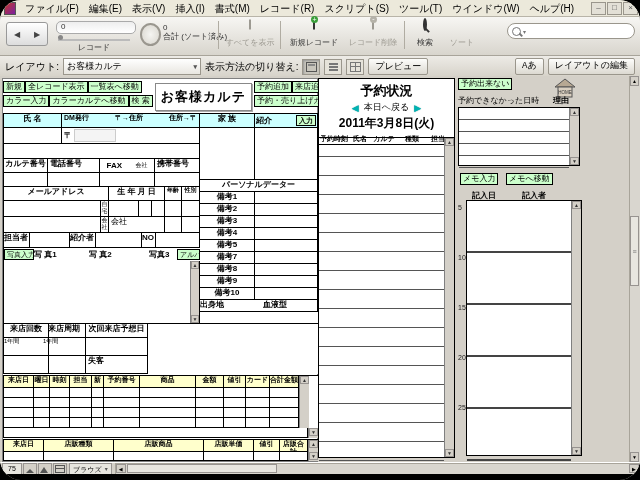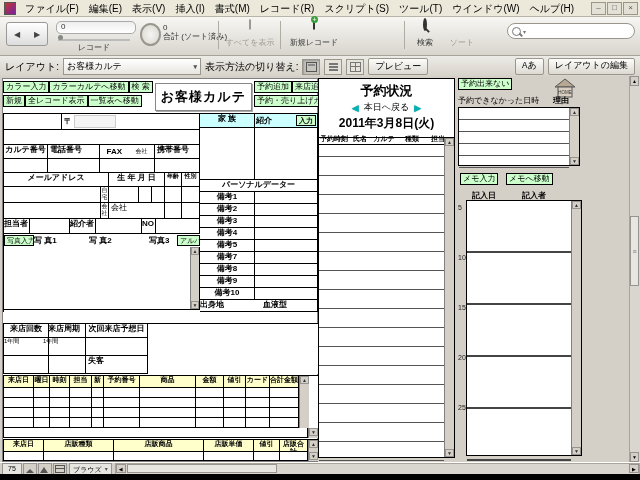--- a/index.html
+++ b/index.html
@@ -1,16 +1,16 @@
 <!DOCTYPE html>
 <html><head>
 <meta charset="utf-8">
 <style>
   html,body{margin:0;padding:0;background:#000;}
-  .win{position:relative;width:640px;height:480px;background:#d4d0c8;font-family:"Liberation Sans",sans-serif;color:#000;overflow:hidden;}
+  .win{position:relative;width:640px;height:480px;background:#d4d0c8;font-family:"Liberation Sans",sans-serif;color:#000;overflow:hidden;border-radius:21px;}
   
   .menubar{height:16px;background:#ece9db;border-bottom:1px solid #b8b4a8;display:flex;align-items:center;font-size:10px;padding:0 2px;}
   .appicon{width:10px;height:11px;background:linear-gradient(135deg,#c0392b,#7b1fa2);border:1px solid #555;margin:0 4px 0 2px;}
   .menuitem{padding:0 5px;line-height:15px;white-space:nowrap;}
   .winctl{margin-left:auto;display:flex;gap:1px;}
   .winctl span{width:13px;height:11px;border:1px solid #9a968c;background:#e3e0d6;font-size:8px;line-height:10px;text-align:center;color:#555;}
   
   .toolbar{height:38px;background:linear-gradient(#f7f6f3,#d8d5cd);border-bottom:1px solid #a8a49a;position:relative;font-size:8px;}
   .booknav{position:absolute;left:6px;top:5px;width:40px;height:22px;border:1px solid #999;border-radius:3px;background:linear-gradient(#fff,#ddd);display:flex;align-items:center;justify-content:space-around;font-size:8px;color:#444;}
   .recbox{position:absolute;left:56px;top:4px;width:76px;text-align:center;}
@@ -151,20 +151,24 @@
     <div class="tbsep" style="left:218px"></div>
     <div class="tbtn dis" style="left:224px;width:52px">
       <span class="ticon"><span class="card"></span></span>
       <span>すべてを表示</span>
     </div>
     <div class="tbsep" style="left:280px"></div>
     <div class="tbtn" style="left:286px;width:56px">
       <span class="ticon"><span class="card"><span class="plus">+</span></span></span>
       <span>新規レコード</span>
     </div>
+    <div class="tbtn dis" style="left:346px;width:54px">
+      <span class="ticon"><span class="card"><span class="minus">-</span></span></span>
+      <span>レコード削除</span>
+    </div>
     <div class="tbsep" style="left:404px"></div>
     <div class="tbtn" style="left:408px;width:34px">
       <span class="ticon"><span class="mag"></span></span>
       <span>検索</span>
     </div>
     <div class="tbtn dis" style="left:446px;width:32px">
       <span class="ticon"><span class="sorticon"></span></span>
       <span>ソート</span>
     </div>
     <div class="qsearch">
@@ -196,46 +200,54 @@
     </span>
   </div>
 
   <div class="content">
 
     <div class="panel leftpanel">
 
       <div class="btnbar">
         <div class="bcol">
           <div class="brow">
+            <span class="gbtn">新規</span>
+            <span class="gbtn">全レコード表示</span>
+            <span class="gbtn">一覧表へ移動</span>
+          </div>
+          <div class="brow">
             <span class="gbtn">カラー入力</span>
             <span class="gbtn">カラーカルテへ移動</span>
             <span class="gbtn">検 索</span>
-          </div>
-          <div class="brow">
-            <span class="gbtn">新規</span>
-            <span class="gbtn">全レコード表示</span>
-            <span class="gbtn">一覧表へ移動</span>
           </div>
         </div>
         <div class="kartetitle">お客様カルテ</div>
         <div class="bcol">
           <div class="brow">
             <span class="gbtn">予約追加</span>
             <span class="gbtn">来店追加</span>
           </div>
           <div class="brow">
             <span class="gbtn">予約・売り上げカードへ移動</span>
           </div>
         </div>
       </div>
 
       <div class="secmain tbl">
         <div class="frow">
 
           <div style="width:196px">
+            <div class="frow" style="height:14px">
+              <div class="cell hdr" style="width:58px">氏 名</div>
+              <div class="cell hdr" style="width:138px;display:flex;justify-content:space-between;padding:0 2px;font-size:7px">
+                <span>DM発行</span>
+                <span>〒→住所</span>
+                <span>住所→〒</span>
+              </div>
+            </div>
             <div class="frow" style="height:16px">
               <div class="cell" style="width:58px"></div>
               <div class="cell" style="width:138px;display:flex;align-items:center">
                 <span class="lbl" style="padding:0 2px">〒</span>
                 <span style="flex:0 0 40px;height:11px;background:#f4f4f4;border:1px solid #ccc"></span>
               </div>
             </div>
             <div class="frow" style="height:15px">
               <div class="cell" style="width:196px"></div>
             </div>

